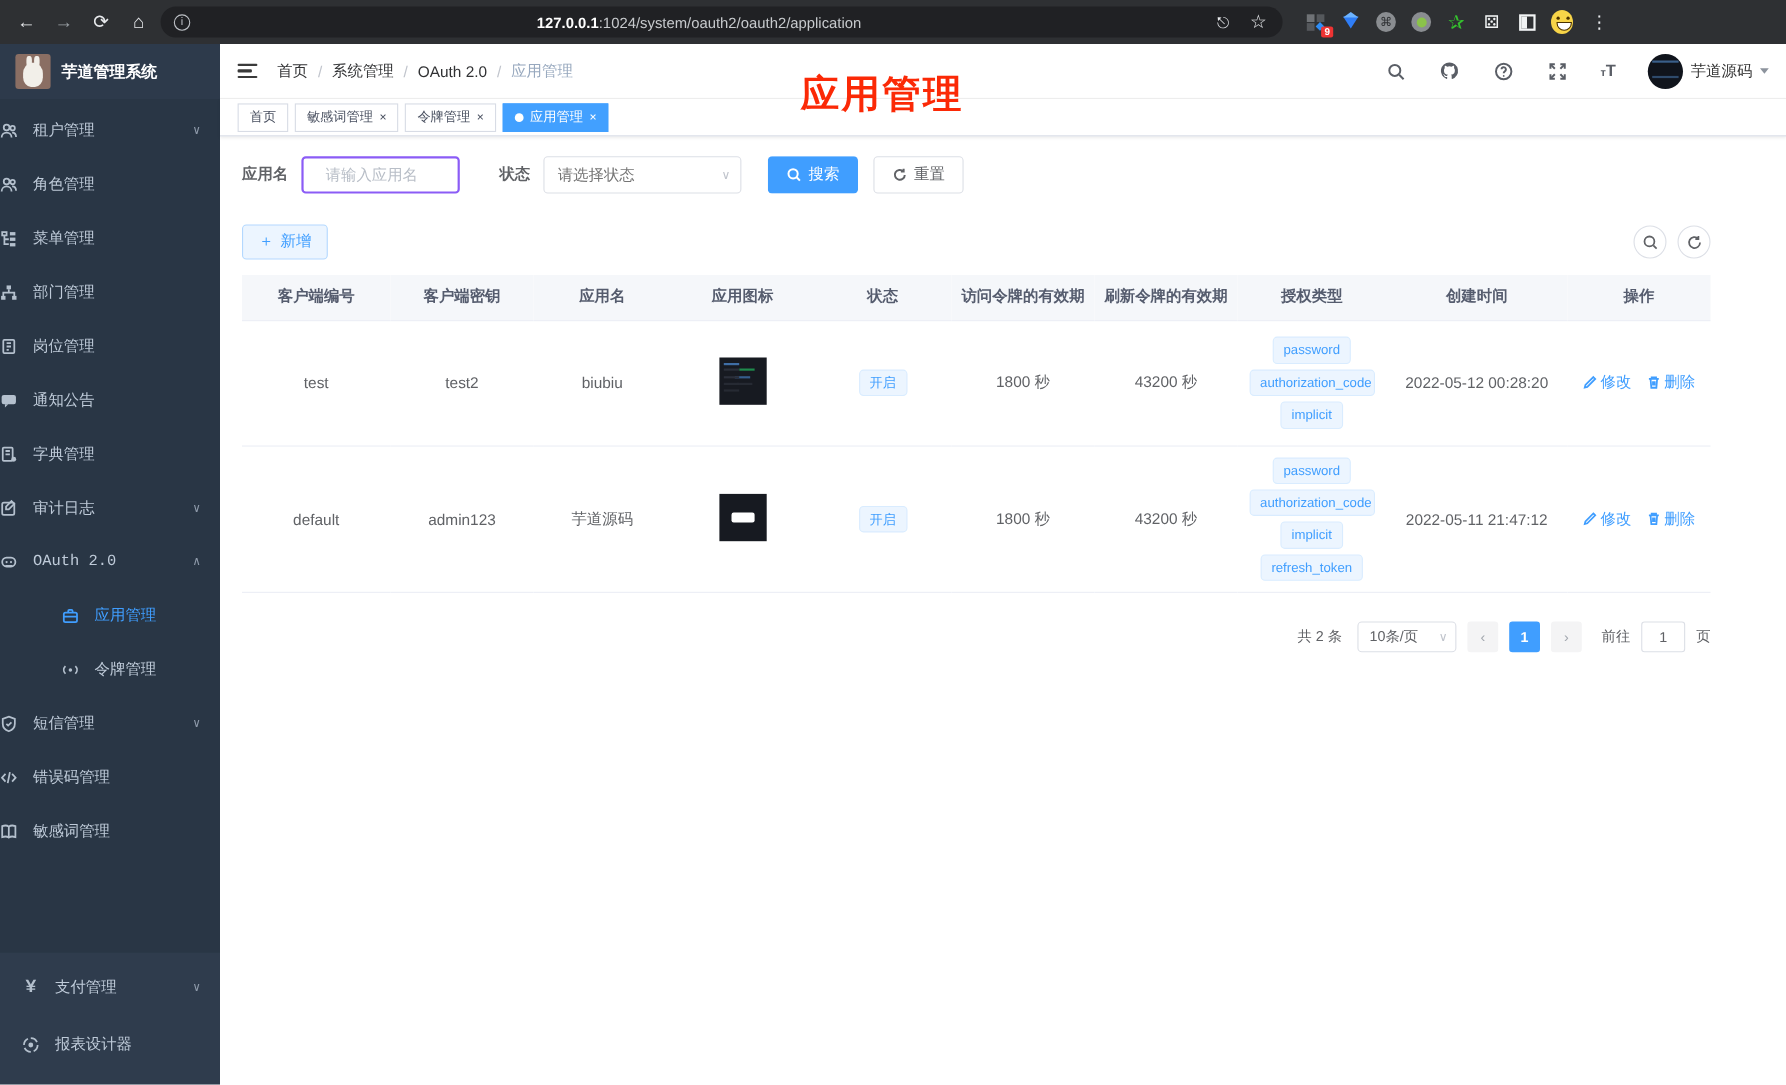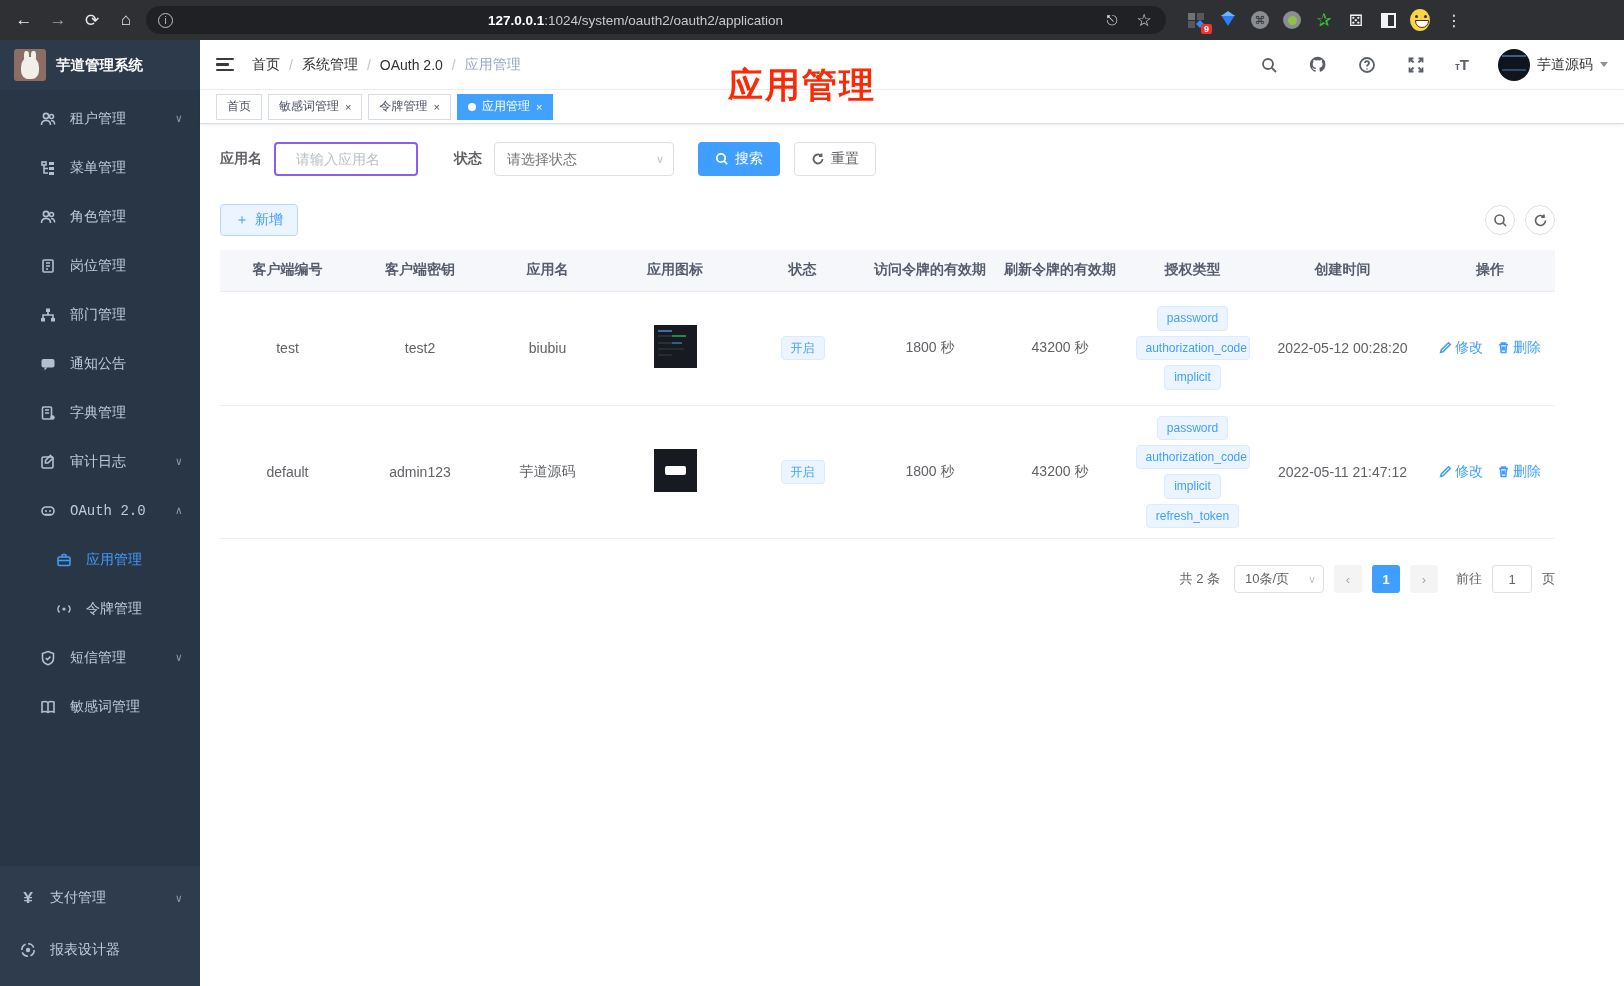--- a/index.html
+++ b/index.html
@@ -32,21 +32,21 @@
 
   
   .app { display:flex; height:946px; }
   .sidebar { width:200px; background:#293645; flex:0 0 auto; display:flex; flex-direction:column;font-family:Liberation Mono, monospace; }
   .logo-area { height:50px; background:#2d3a4b; display:flex; align-items:center; padding:0 14px; gap:10px; }
   .logo-img { width:32px; height:32px; border-radius:3px; background:#8a6e63; position:relative; overflow:hidden; flex:0 0 auto; }
   .logo-img:before { content:""; position:absolute; left:7px; top:8px; width:18px; height:22px; background:#f2efe9; border-radius:45% 45% 40% 40%; }
   .logo-img:after { content:""; position:absolute; left:10px; top:2px; width:5px; height:10px; background:#f2efe9; border-radius:40%; box-shadow:7px 0 0 #f2efe9; }
   .logo-title { color:#fff; font-size:14.5px; font-weight:700; white-space:nowrap; }
   .menu { flex:1; padding-top:4px; }
-  .menu-item { height:49px; display:flex; align-items:center; padding-left:40px; gap:14px; color:#bfcbd9; font-size:14px; cursor:pointer; position:relative; }
+  .menu-item { height:49px; display:flex; align-items:center; gap:14px; color:#bfcbd9; font-size:14px; cursor:pointer; position:relative; }
   .menu-item.sub { padding-left:56px; }
   .menu-item.active { color:#409eff; }
   .menu-item .mi-icon { width:16px; height:16px; flex:0 0 auto; display:flex; align-items:center; justify-content:center; }
   .mi-icon svg { stroke:#b4c0cd; fill:none; stroke-width:1.6; }
   .menu-item.active .mi-icon svg { stroke:#409eff; }
   .mi-icon .filled { fill:#b4c0cd; stroke:none; }
   .chev { position:absolute; right:18px; color:#8f9bab; font-size:11px; }
   .bottom-section { background:#2f3c4d; padding:6px 0 10px; }
   .bottom-section .menu-item { padding-left:20px; height:52px; }
   .yen-glyph { color:#b4c0cd; font-size:17px; font-weight:700; line-height:1; }
@@ -196,63 +196,63 @@
               <circle cx="11.5" cy="5.5" r="2"></circle>
               <path d="M11 9.5c2.2 0 3.6 1.6 3.6 4"></path>
             </svg>
           </span>
         <span>租户管理</span>
           <span class="chev">∨</span>
       </div>
       <div class="menu-item">
         <span class="mi-icon">
             <svg width="16" height="16">
+              <circle cx="6" cy="5" r="2.6"></circle>
+              <path d="M1.5 14c0-2.8 2-4.5 4.5-4.5S10.5 11.2 10.5 14"></path>
+              <circle cx="11.5" cy="5.5" r="2"></circle>
+              <path d="M11 9.5c2.2 0 3.6 1.6 3.6 4"></path>
+            </svg>
+          </span>
+        <span>角色管理</span>
+      </div>
+      <div class="menu-item">
+        <span class="mi-icon">
+            <svg width="16" height="16">
               <rect x="2" y="2" width="4" height="3"></rect>
               <rect x="9" y="2" width="5" height="3" class="filled"></rect>
               <rect x="9" y="7" width="5" height="3" class="filled"></rect>
               <rect x="9" y="12" width="5" height="3" class="filled"></rect>
               <path d="M4 5v8h4M4 8.5h4"></path>
             </svg>
           </span>
         <span>菜单管理</span>
       </div>
       <div class="menu-item">
         <span class="mi-icon">
             <svg width="16" height="16">
-              <circle cx="6" cy="5" r="2.6"></circle>
-              <path d="M1.5 14c0-2.8 2-4.5 4.5-4.5S10.5 11.2 10.5 14"></path>
-              <circle cx="11.5" cy="5.5" r="2"></circle>
-              <path d="M11 9.5c2.2 0 3.6 1.6 3.6 4"></path>
-            </svg>
-          </span>
-        <span>角色管理</span>
-      </div>
-      <div class="menu-item">
-        <span class="mi-icon">
-            <svg width="16" height="16">
-              <rect x="3" y="2" width="10" height="12" rx="1"></rect>
-              <path d="M6 5h4M6 8h4M6 11h2"></path>
-            </svg>
-          </span>
-        <span>岗位管理</span>
-      </div>
-      <div class="menu-item">
-        <span class="mi-icon">
-            <svg width="16" height="16">
               <rect x="6" y="1.5" width="4" height="3.5" class="filled"></rect>
               <rect x="1" y="11" width="4" height="3.5" class="filled"></rect>
               <rect x="11" y="11" width="4" height="3.5" class="filled"></rect>
               <path d="M8 5v3M3 11V8h10v3"></path>
             </svg>
           </span>
         <span>部门管理</span>
       </div>
       <div class="menu-item">
         <span class="mi-icon">
             <svg width="16" height="16">
+              <rect x="3" y="2" width="10" height="12" rx="1"></rect>
+              <path d="M6 5h4M6 8h4M6 11h2"></path>
+            </svg>
+          </span>
+        <span>岗位管理</span>
+      </div>
+      <div class="menu-item">
+        <span class="mi-icon">
+            <svg width="16" height="16">
               <rect x="1.5" y="3" width="13" height="8.5" rx="2" class="filled"></rect>
               <path d="M4.5 11.5v3l3-3" class="filled"></path>
             </svg>
           </span>
         <span>通知公告</span>
       </div>
       <div class="menu-item">
         <span class="mi-icon">
             <svg width="16" height="16">
               <rect x="2.5" y="2" width="9" height="12" rx="1"></rect>
@@ -304,20 +304,28 @@
       </div>
       <div class="menu-item">
         <span class="mi-icon">
             <svg width="16" height="16">
               <path d="M8 1.5l5.5 2v4.5c0 3.5-2.5 5.8-5.5 6.8-3-1-5.5-3.3-5.5-6.8V3.5z"></path>
               <path d="M5.8 8l1.6 1.6 3-3"></path>
             </svg>
           </span>
         <span>短信管理</span>
           <span class="chev">∨</span>
+      </div>
+      <div class="menu-item">
+        <span class="mi-icon">
+            <svg width="16" height="16">
+              <path d="M5 4.5L1.8 8 5 11.5M11 4.5L14.2 8 11 11.5M9 3l-2 10"></path>
+            </svg>
+          </span>
+        <span>错误码管理</span>
       </div>
       <div class="menu-item">
         <span class="mi-icon">
             <svg width="16" height="16">
               <path d="M8 3.5C6.5 2.3 4 2.3 2 3v10c2-.7 4.5-.7 6 .5 1.5-1.2 4-1.2 6-.5V3c-2-.7-4.5-.7-6 .5z"></path>
               <path d="M8 3.5v10"></path>
             </svg>
           </span>
         <span>敏感词管理</span>
       </div>

